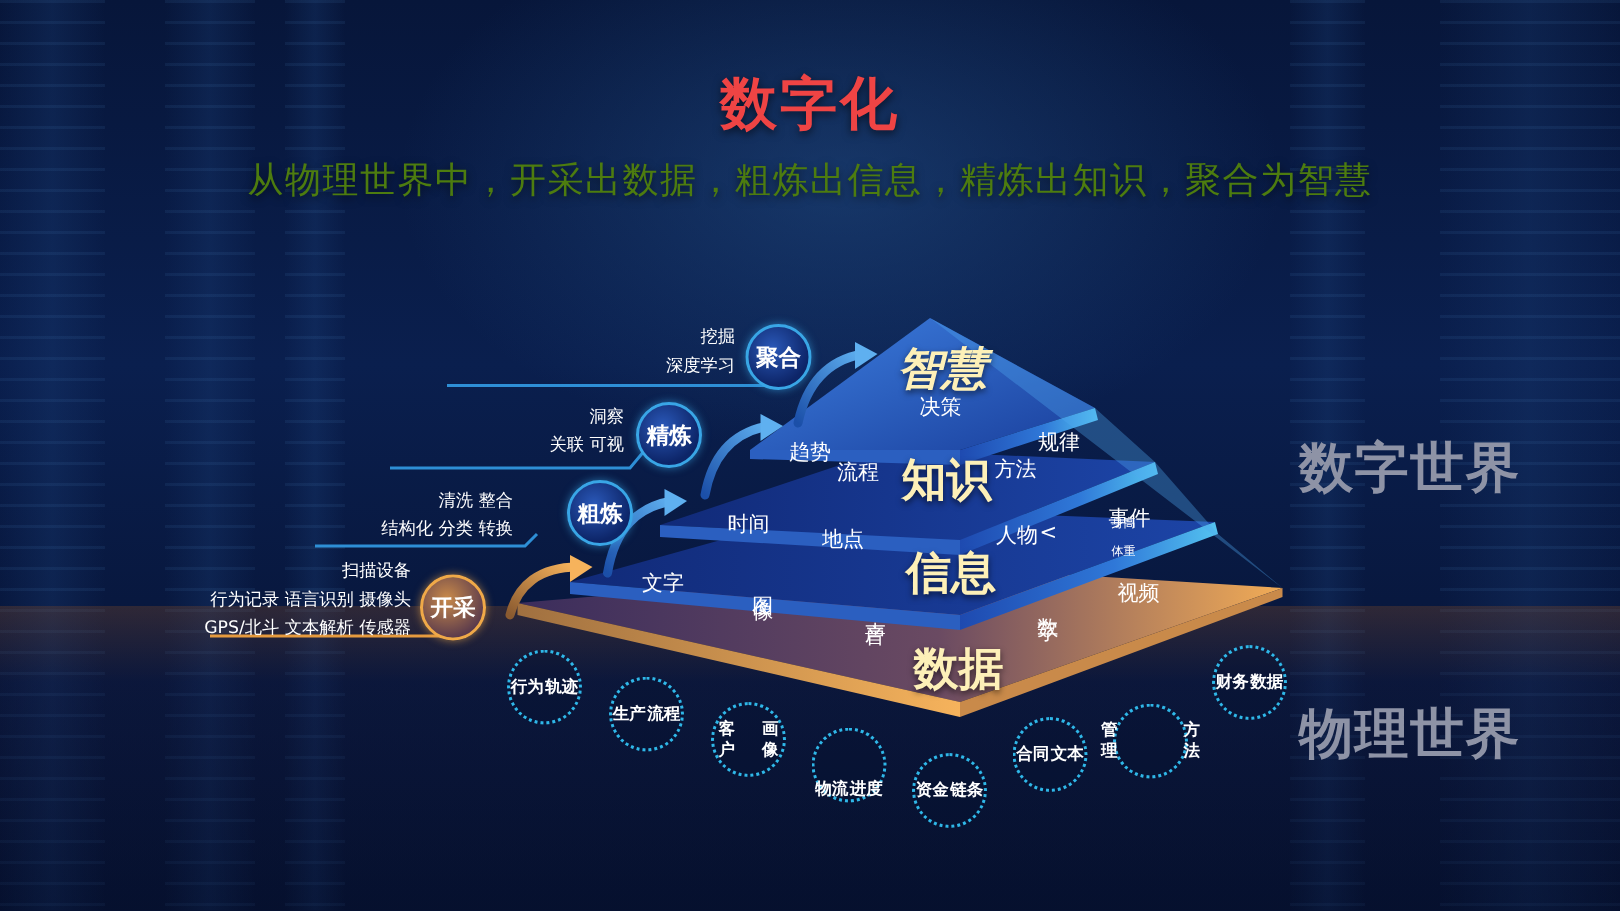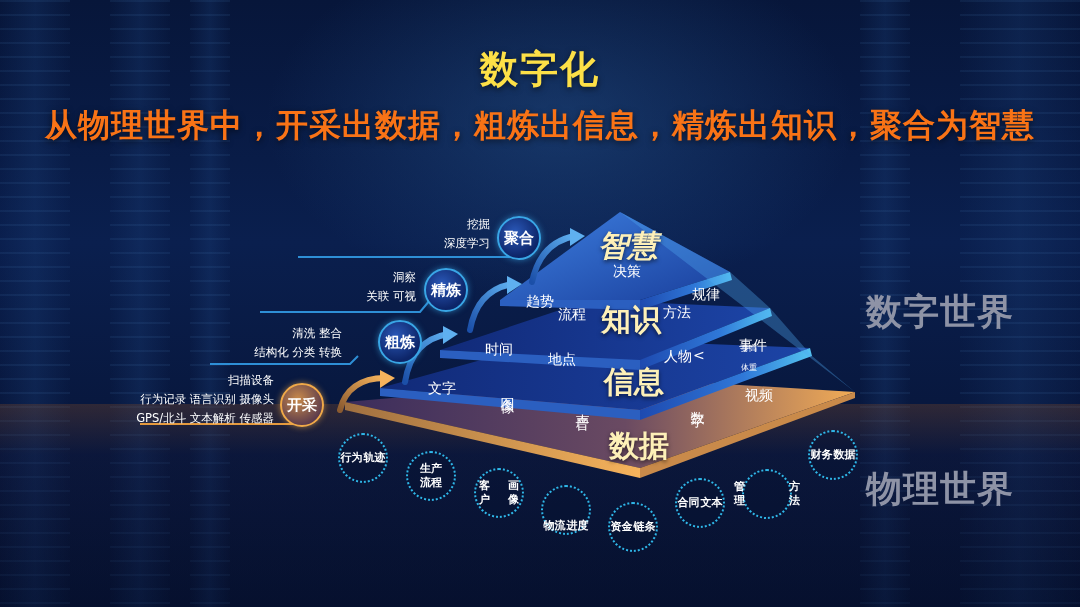--- a/index.html
+++ b/index.html
@@ -19,26 +19,26 @@
     background:
       repeating-linear-gradient(180deg, rgba(80,140,200,0.10) 0 2px, rgba(0,0,0,0) 2px 14px),
       linear-gradient(90deg, rgba(10,30,70,0.0), rgba(30,70,130,0.25), rgba(10,30,70,0.0));
   }
   .floor {
     position: absolute; left: 0; right: 0; top: 404px; height: 203px;
     background: linear-gradient(180deg, rgba(120,70,40,0.35) 0%, rgba(20,25,60,0.3) 25%, rgba(5,15,45,0.4) 100%);
   }
   .title {
     position: absolute; left: 0; right: 0; top: 44px; text-align: center;
-    color: #fde047; font-size: 38px; font-weight: bold; letter-spacing: 2px;
+    color: #ef4444; font-size: 38px; font-weight: bold; letter-spacing: 2px;
     text-shadow: 0 2px 6px rgba(0,0,0,0.6);
   }
   .subtitle {
     position: absolute; left: 0; right: 0; top: 104px; text-align: center;
-    color: #f97316; font-size: 32px; font-weight: bold; letter-spacing: 1px;
+    color: #4d7c0f; font-size: 24px; font-weight: normal; letter-spacing: 1px;
     text-shadow: 0 2px 6px rgba(0,0,0,0.6);
   }
   .world {
     position: absolute; color: #8e93a6; font-size: 36px; font-weight: bold; letter-spacing: 1px;
   }
   svg.pyr { position: absolute; left: 0; top: 0; }
   .plabel { position: absolute; color: #ffffff; font-size: 14px; white-space: nowrap; }
   .plabel.vert { writing-mode: vertical-rl; letter-spacing: 2px; }
   .plabel.small { font-size: 8px; margin-left: 36px; }
   .layer-title {
@@ -200,21 +200,21 @@
 <div class="stage-desc" style="right:806px;top:371px;">
   <div>扫描设备</div>
   <div>行为记录 语言识别  摄像头</div>
   <div>GPS/北斗  文本解析  传感器</div>
 </div>
 
 <div class="bubble" style="left:338px;top:433px;">
     <span>行为</span>
     <span>轨迹</span>
   </div>
-<div class="bubble" style="left:406px;top:451px;flex-direction:column;">
+<div class="bubble" style="left:406px;top:451px;">
     <span>生产</span>
     <span>流程</span>
   </div>
 <div class="bubble" style="left:474px;top:468px;gap:12px;">
     <span>客户</span>
     <span>画像</span>
   </div>
 <div class="bubble" style="left:541px;top:485px;align-items:flex-end;">
     <span>物流</span>
     <span>进度</span>

